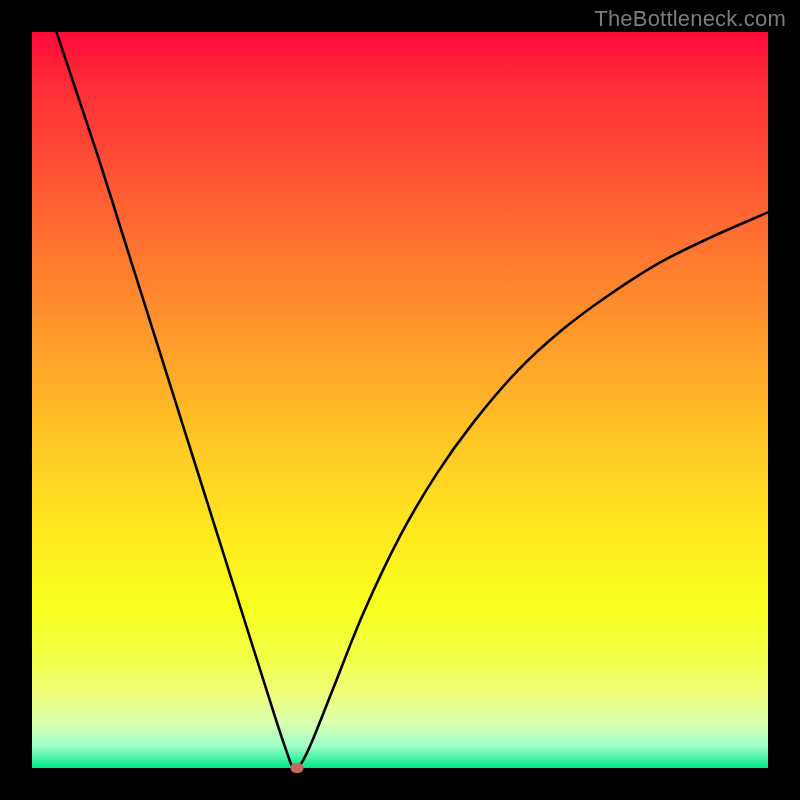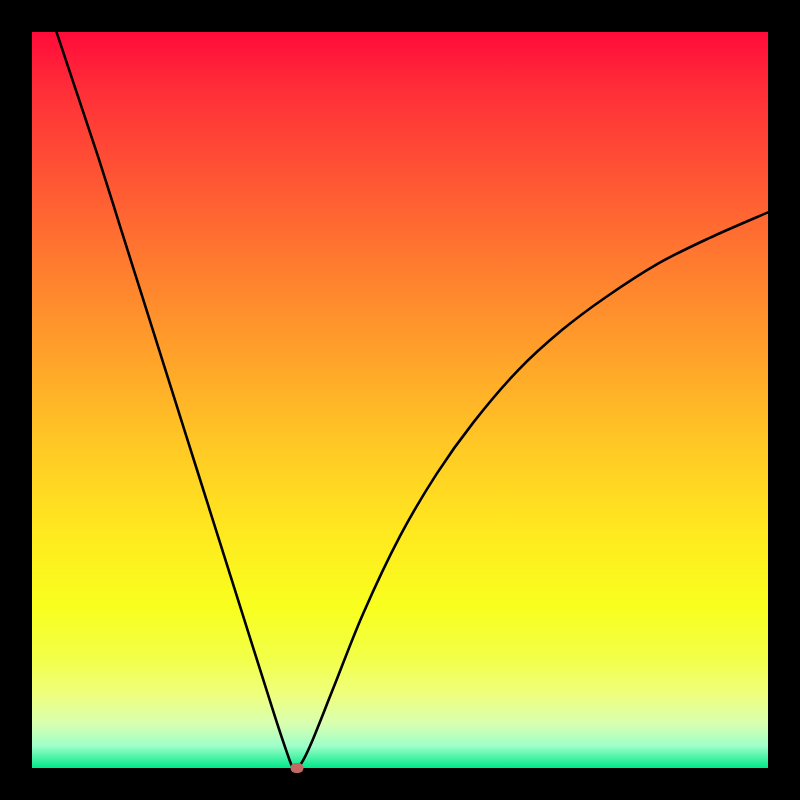--- a/index.html
+++ b/index.html
@@ -72,13 +72,14 @@
 
 <div class="frame">
   <div class="gradient-area"></div>
 
   <svg class="curve" viewBox="0 0 736 736" preserveAspectRatio="none">
     <path id="curve-path" fill="none" stroke="#000" stroke-width="2.6" stroke-linecap="round" stroke-linejoin="round" d="M 22.08 -7.36 C 25.76 3.68, 36.80 36.80, 44.16 58.88 C 51.52 80.96, 58.88 102.43, 66.24 125.12 C 73.60 147.81, 80.96 171.73, 88.32 195.04 C 95.68 218.35, 103.04 241.65, 110.40 264.96 C 117.76 288.27, 125.12 311.57, 132.48 334.88 C 139.84 358.19, 147.20 381.49, 154.56 404.80 C 161.92 428.11, 169.28 451.41, 176.64 474.72 C 184.00 498.03, 191.36 521.33, 198.72 544.64 C 206.08 567.95, 213.44 591.25, 220.80 614.56 C 228.16 637.87, 237.36 667.31, 242.88 684.48 C 248.40 701.65, 250.85 709.01, 253.92 717.60 C 256.99 726.19, 258.83 733.55, 261.28 736.00 C 263.73 738.45, 265.57 736.61, 268.64 732.32 C 271.71 728.03, 274.16 723.12, 279.68 710.24 C 285.20 697.36, 293.17 676.51, 301.76 655.04 C 310.35 633.57, 320.16 606.59, 331.20 581.44 C 342.24 556.29, 355.73 527.47, 368.00 504.16 C 380.27 480.85, 392.53 460.61, 404.80 441.60 C 417.07 422.59, 428.11 407.25, 441.60 390.08 C 455.09 372.91, 471.04 353.89, 485.76 338.56 C 500.48 323.23, 515.20 310.35, 529.92 298.08 C 544.64 285.81, 558.13 276.00, 574.08 264.96 C 590.03 253.92, 608.43 241.65, 625.60 231.84 C 642.77 222.03, 658.72 214.67, 677.12 206.08 C 695.52 197.49, 726.19 184.61, 736.00 180.32"></path>
   </svg>
 
   <div id="marker" class="marker" style="left: 296.96px; top: 768px;"></div>
 
+  <div class="watermark">TheBottleneck.com</div>
 </div>
 
 </body></html>

